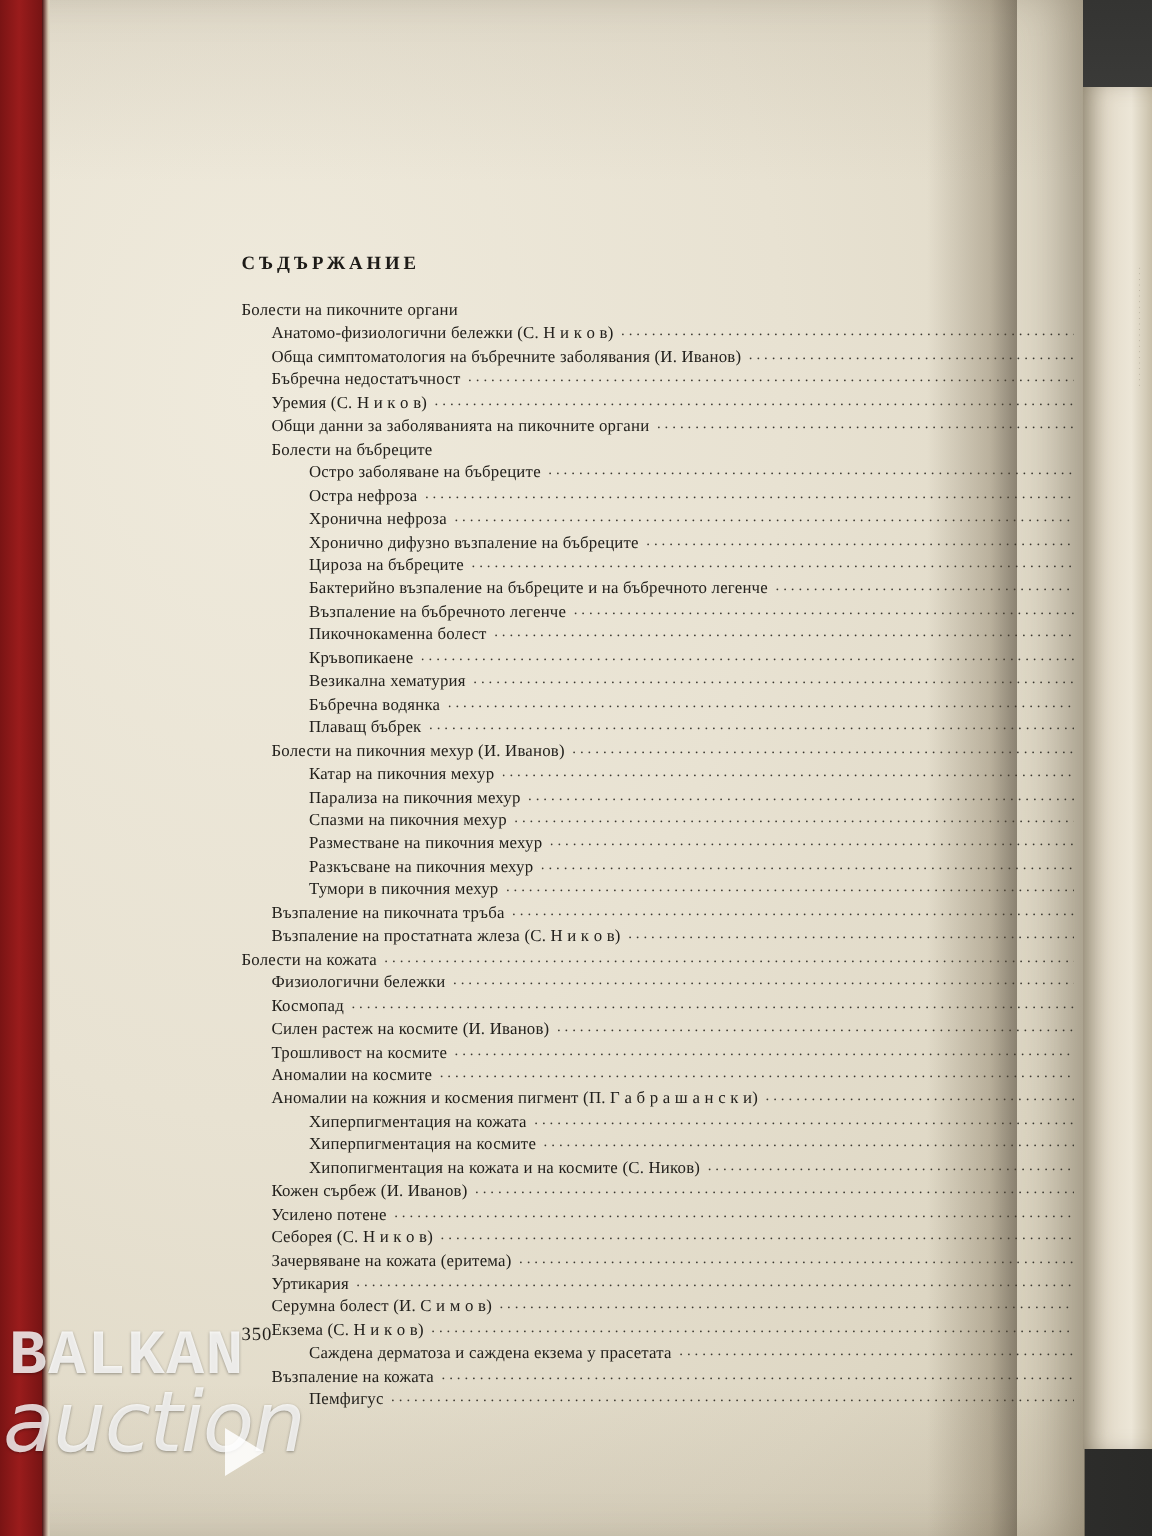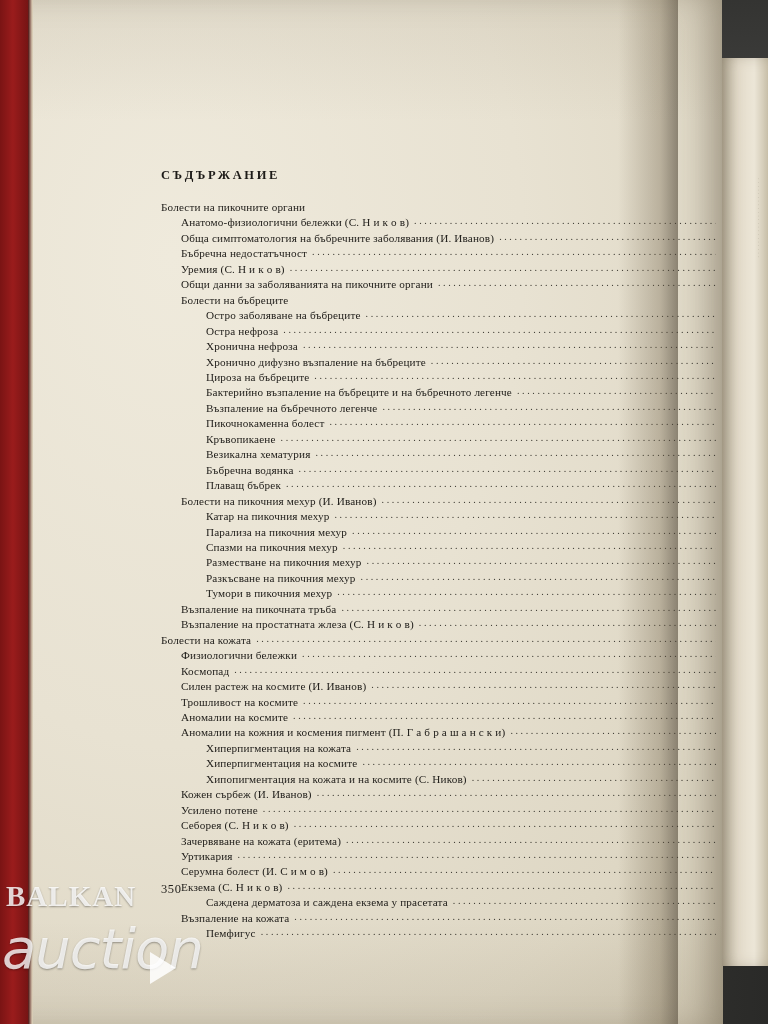--- a/index.html
+++ b/index.html
@@ -193,23 +193,23 @@
     bottom: 0;
     width: 400px;
     height: 160px;
     pointer-events: none;
     user-select: none;
   }
   .wm-line1 {
     position: absolute;
     left: 6px;
     top: 16px;
-    font-family: Liberation Serif, serif;
+    font-family: Liberation Mono, monospace;
     font-weight: 700;
-    font-size: 29px;
+    font-size: 42px;
     letter-spacing: 1px;
     color: rgba(255,255,255,0.82);
     text-shadow: 0 1px 2px rgba(0,0,0,0.35);
   }
   .wm-line2 {
     position: absolute;
     left: 2px;
     top: 52px;
     font-family: "DejaVu Sans", sans-serif;
     font-weight: 400;

